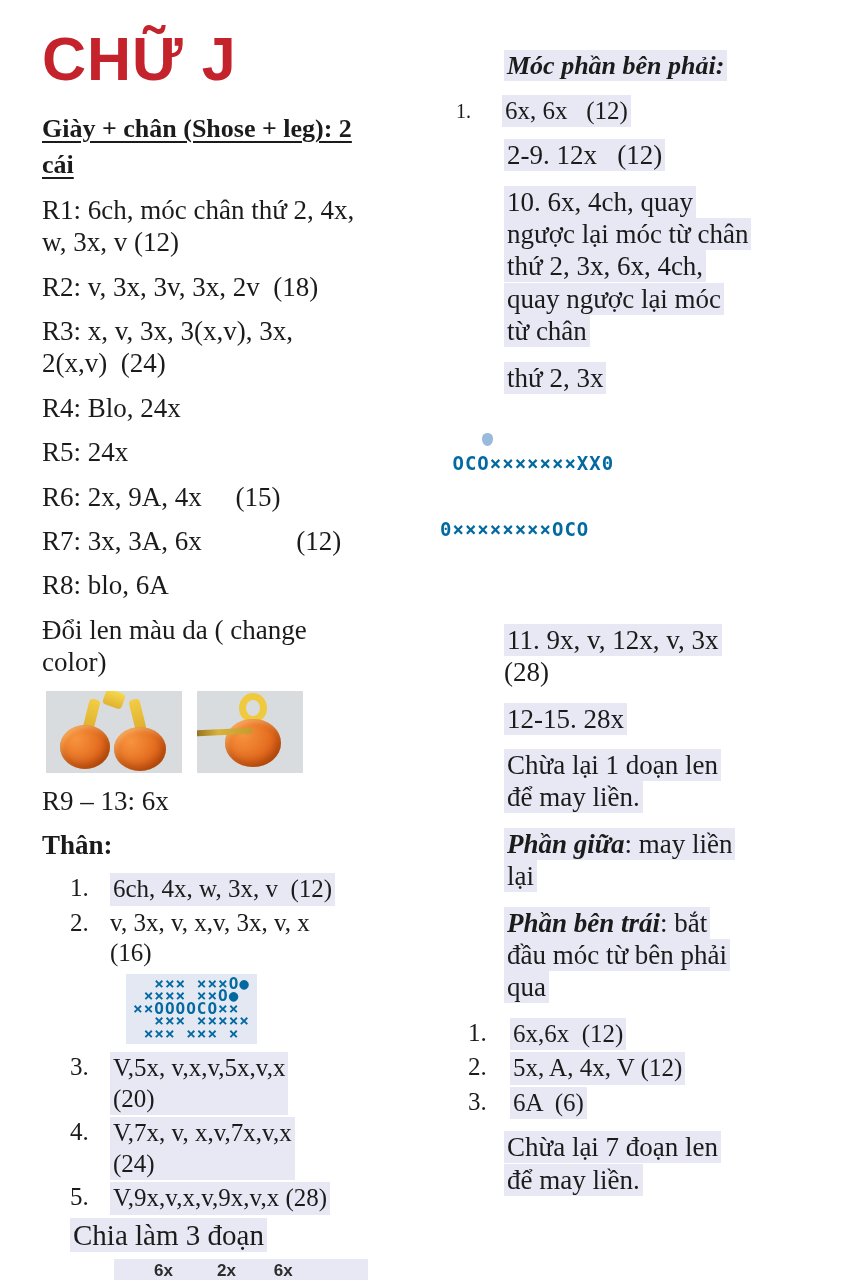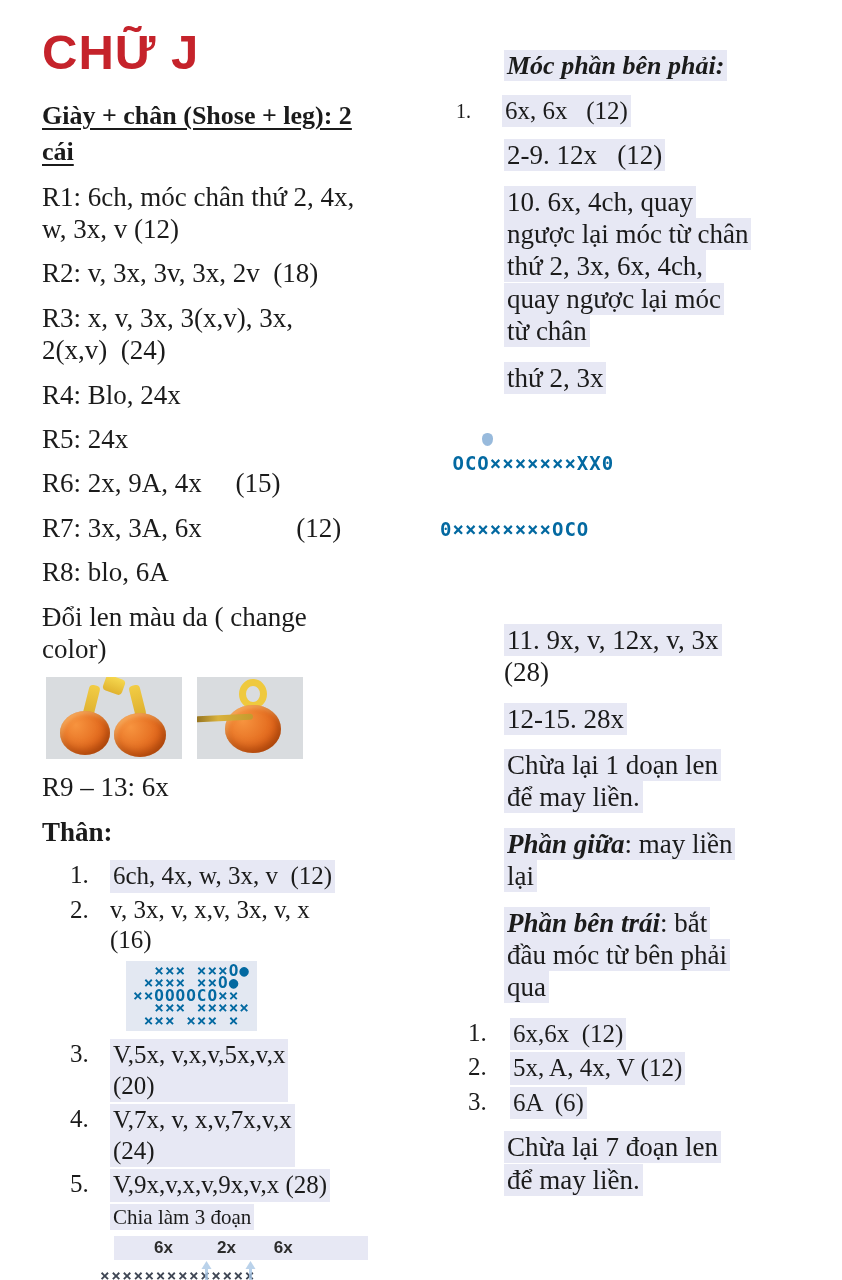--- a/index.html
+++ b/index.html
@@ -2,36 +2,36 @@
 <html lang="vi"><head>
 <meta charset="utf-8">
 <style>
   html,body{margin:0;padding:0;background:#888;}
   .page{position:relative;width:842px;height:1280px;background:#ffffff;overflow:hidden;
         font-family:"Liberation Serif","DejaVu Serif",serif;color:#1b1b1b;margin:0 auto;}
   .cols{display:flex;padding:24px 0 0 42px;}
   .col-left{width:392px;flex:none;}
   .col-right{width:336px;flex:none;margin-left:22px;padding-top:26px;}
 
-  .title{font-family:"Liberation Sans","DejaVu Sans",sans-serif;font-size:49px;font-weight:800;
+  .title{font-family:"Liberation Sans","DejaVu Sans",sans-serif;font-size:61px;font-weight:800;
          color:#c5232b;letter-spacing:1px;margin:2px 0 18px 0;line-height:1.1;}
   .heading{font-size:26px;font-weight:bold;white-space:pre-wrap;line-height:1.4;margin:0 0 10px 0;}
   .heading .u{text-decoration:underline;text-decoration-thickness:2px;text-underline-offset:4px;}
 
   .p{font-size:27px;line-height:1.2;white-space:pre-wrap;margin:0 0 12px 0;}
   .col-right .p{margin-bottom:14px;padding-left:48px;}
   .bold{font-weight:bold;}
   .bi{font-weight:bold;font-style:italic;}
   .hl{background:#e7e8f4;-webkit-box-decoration-break:clone;box-decoration-break:clone;padding:1px 3px;}
 
   .list{margin-left:28px;}
   .litem{display:flex;font-size:25px;line-height:1.22;margin:0 0 2px 0;}
   .lnum{flex:none;width:28px;margin-right:12px;}
   .ltext{white-space:pre-wrap;}
-  .chia{margin-left:40px;font-size:21px;line-height:1.22;margin-top:3px;}
+  .chia{font-size:29px;line-height:1.22;margin-top:3px;}
 
   .mono-diagram{font-family:"DejaVu Sans Mono",monospace;font-weight:bold;color:#0369a1;white-space:pre;}
   .body-diagram{font-size:16px;line-height:12.5px;letter-spacing:1px;margin:5px 0 8px 56px;
                 background:#e3e8f2;padding:4px 7px;width:max-content;}
 
   .r-heading{font-size:26px;margin:0 0 14px 0;}
   .r-item1{display:flex;font-size:25px;line-height:1.2;margin-bottom:12px;}
   .r-item1 .lnum{width:30px;margin-right:16px;font-size:20px;padding-top:4px;}
   .r-diagram{font-size:19px;line-height:22px;letter-spacing:1px;margin:0 0 18px -16px;position:relative;}
   .drop{position:absolute;left:42px;top:25px;width:11px;height:13px;background:#86aed6;opacity:.85;

